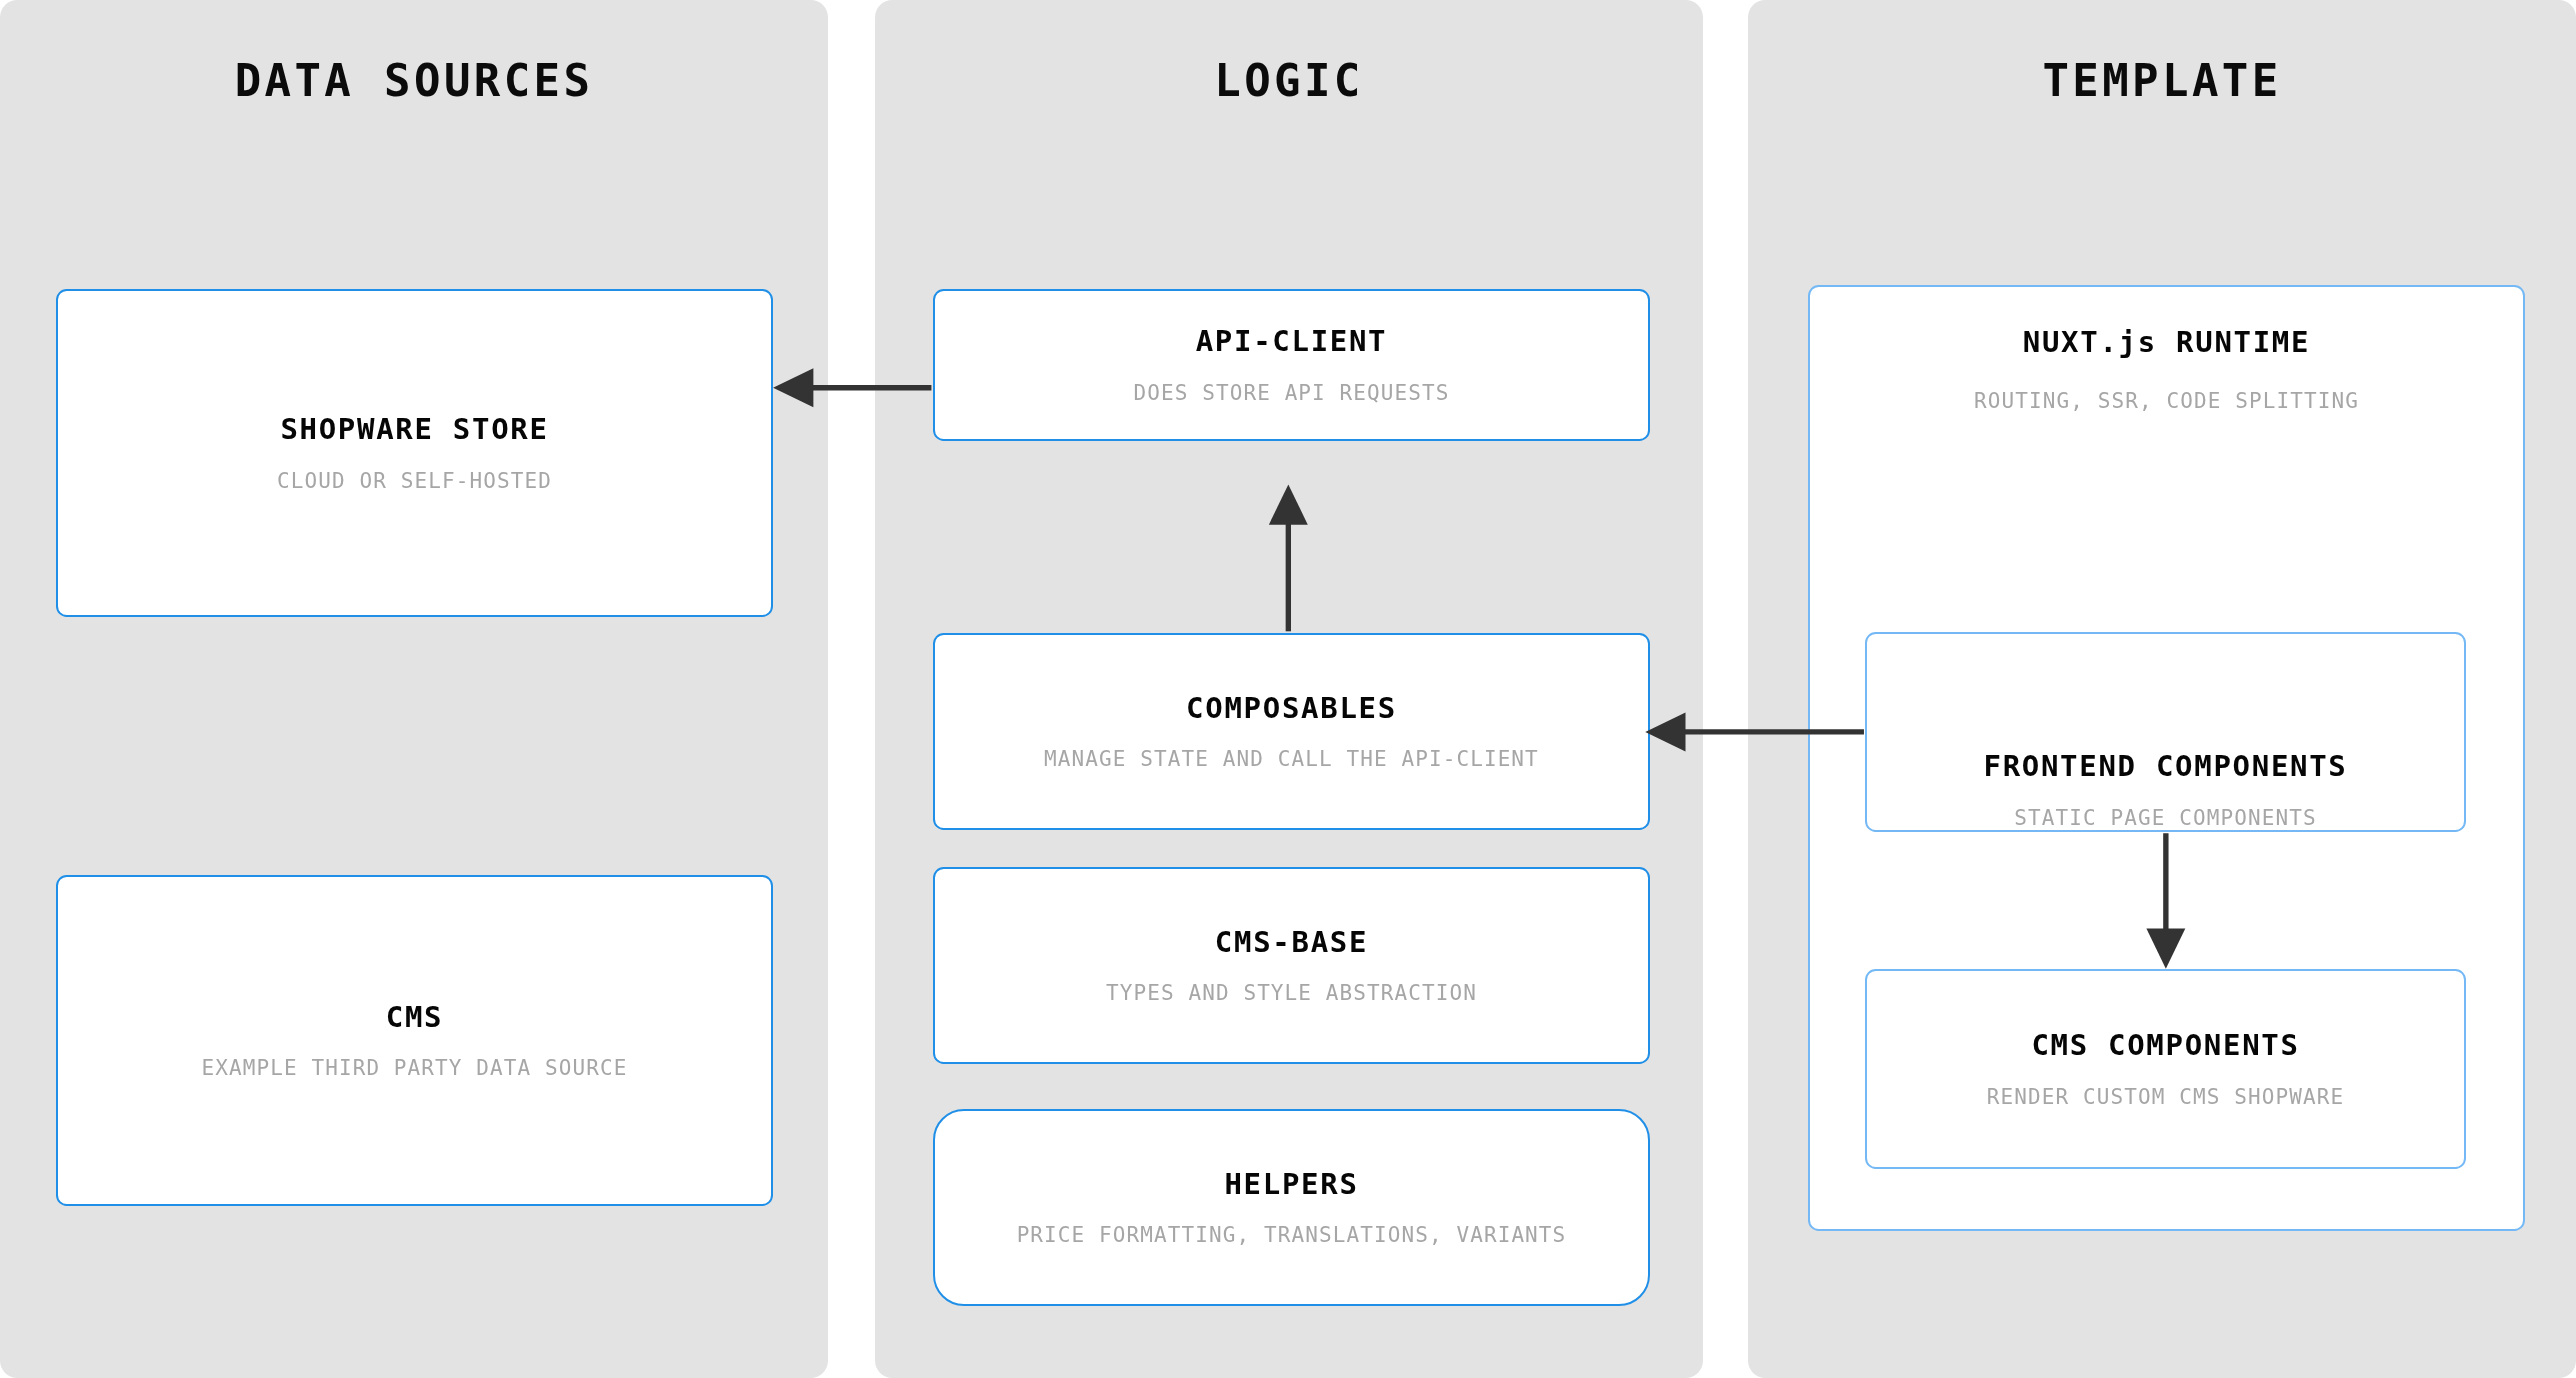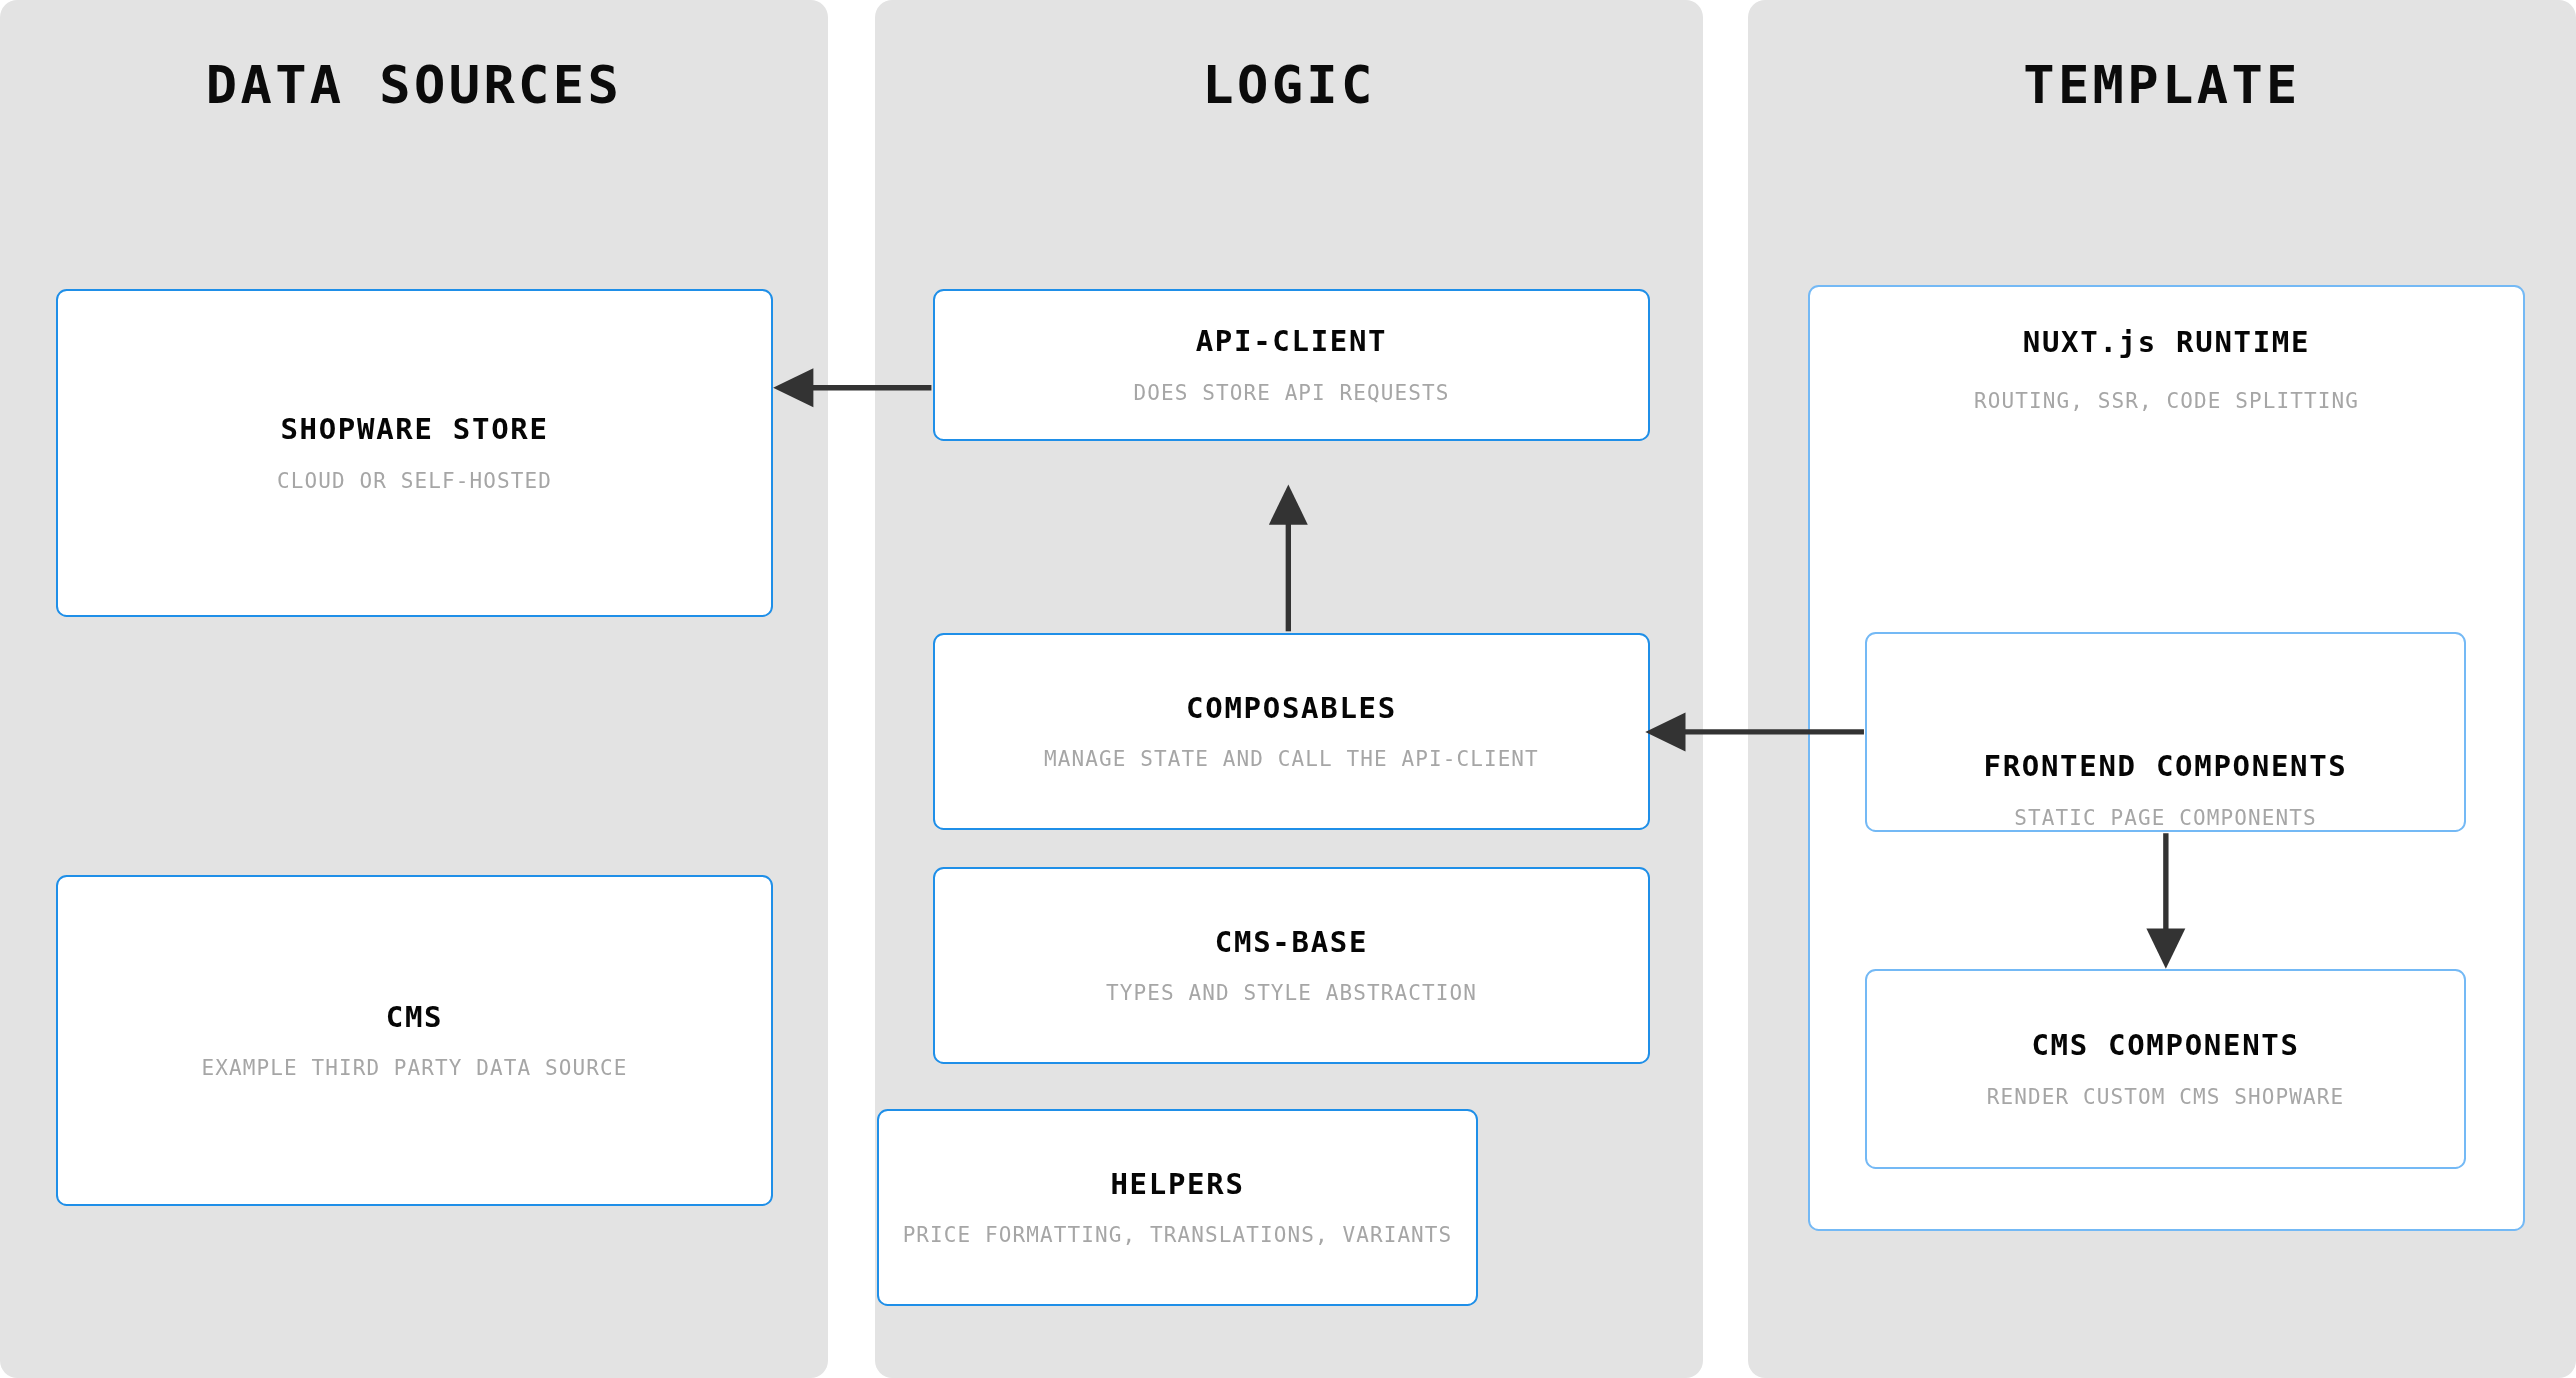--- a/index.html
+++ b/index.html
@@ -27,21 +27,21 @@
   #panel-data-sources { left: 0px;    top: 0px; width: 828px; height: 1378px; }
   #panel-logic        { left: 875px; top: 0px; width: 828px; height: 1378px; }
   #panel-template     { left: 1748px; top: 0px; width: 828px; height: 1378px; }
 
   .panel-title {
     position: absolute;
     left: 0;
     top: 59px;
     width: 100%;
     text-align: center;
-    font-size: 52px;
+    font-size: 44px;
     font-weight: 700;
     letter-spacing: 3.4px;
     color: #0b0b0b;
     line-height: 1;
     white-space: nowrap;
   }
 
   
   .node {
     position: absolute;
@@ -86,21 +86,21 @@
     padding-top: 39px;
   }
 
   
   #node-shopware-store   { left: 56px;  top: 289px;  width: 717px; height: 328px; }
   #node-cms             { left: 56px;  top: 875px; width: 717px; height: 331px; }
 
   #node-api-client      { left: 933px; top: 289px;  width: 717px; height: 152px; }
   #node-composables     { left: 933px; top: 633px;  width: 717px; height: 197px; }
   #node-cms-base        { left: 933px; top: 867px; width: 717px; height: 197px; }
-  #node-helpers         { left: 877px; top: 1109px; width: 601px; height: 197px; }
+  #node-helpers         { left: 933px; top: 1109px; width: 717px; height: 197px; border-radius: 31px; }
 
   #node-nuxt-runtime    { left: 1808px; top: 285px;  width: 717px; height: 946px; gap: 8px; }
   #node-frontend-components { left: 1865px; top: 632px;  width: 601px; height: 200px; justify-content: flex-end; }
   #node-cms-components  { left: 1865px; top: 969px; width: 601px; height: 200px; }
 
   
   #arrow-layer {
     position: absolute;
     left: 0; top: 0;
     width: 2576px; height: 1378px;

